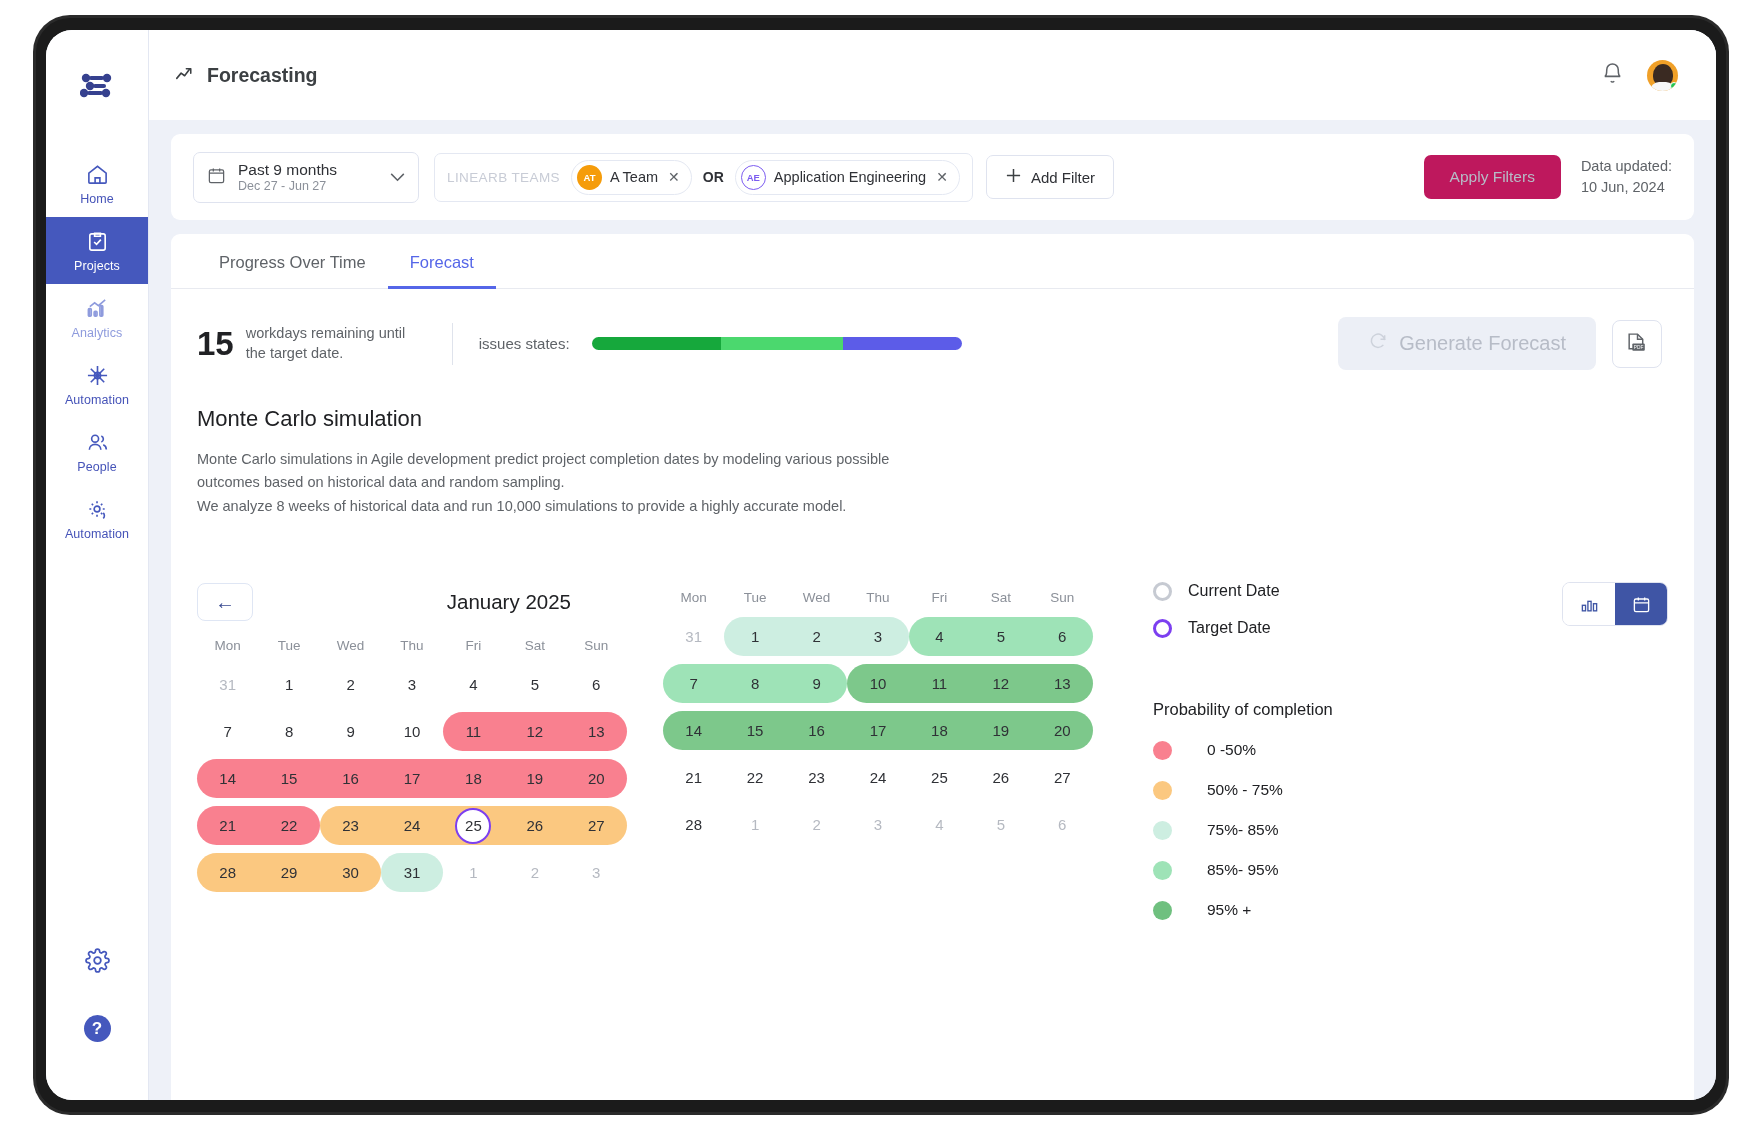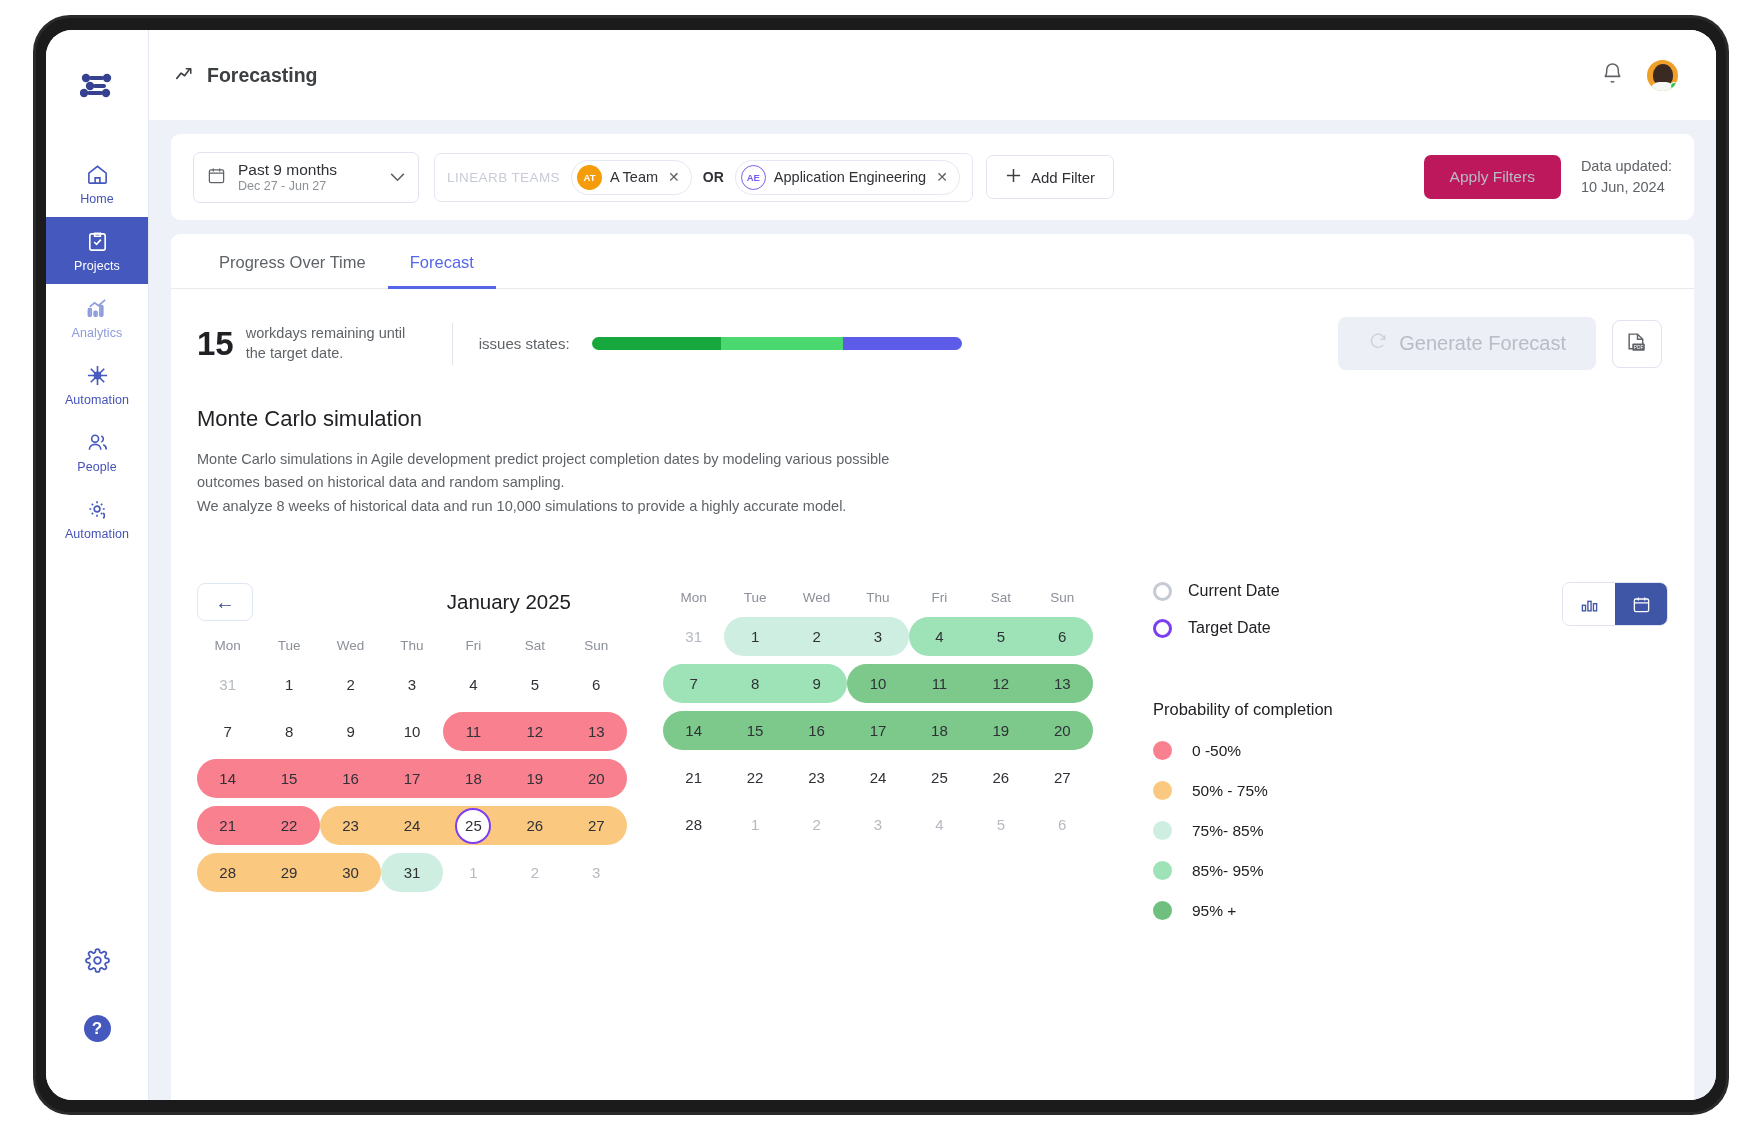--- a/index.html
+++ b/index.html
@@ -226,21 +226,21 @@
   .ring.target { border-color: #7c3ff0; }
   .date-legend-item .lbl { font-size: 16px; color: #202124; }
   .view-toggle {
     margin-left: auto; display: flex;
     border: 1px solid #dfe3ef; border-radius: 8px; overflow: hidden;
   }
   .view-btn { width: 52px; height: 42px; display: flex; align-items: center; justify-content: center; cursor: pointer; background: #fff; }
   .view-btn.active { background: #3f55a5; }
   .prob-title { margin-top: 62px; font-size: 16.5px; color: #202124; }
   .prob-list { margin-top: 22px; display: flex; flex-direction: column; gap: 21px; }
-  .prob-item { display: flex; align-items: center; gap: 20px; }
+  .prob-item { display: flex; gap: 35px; }
   .prob-dot { width: 19px; height: 19px; border-radius: 50%; }
   .prob-lbl { font-size: 15.5px; color: #202124; }
 </style>
 </head>
 <body>
 
 <div class="device-outer">
 <div class="device-screen">
 
   <div class="sidebar">

